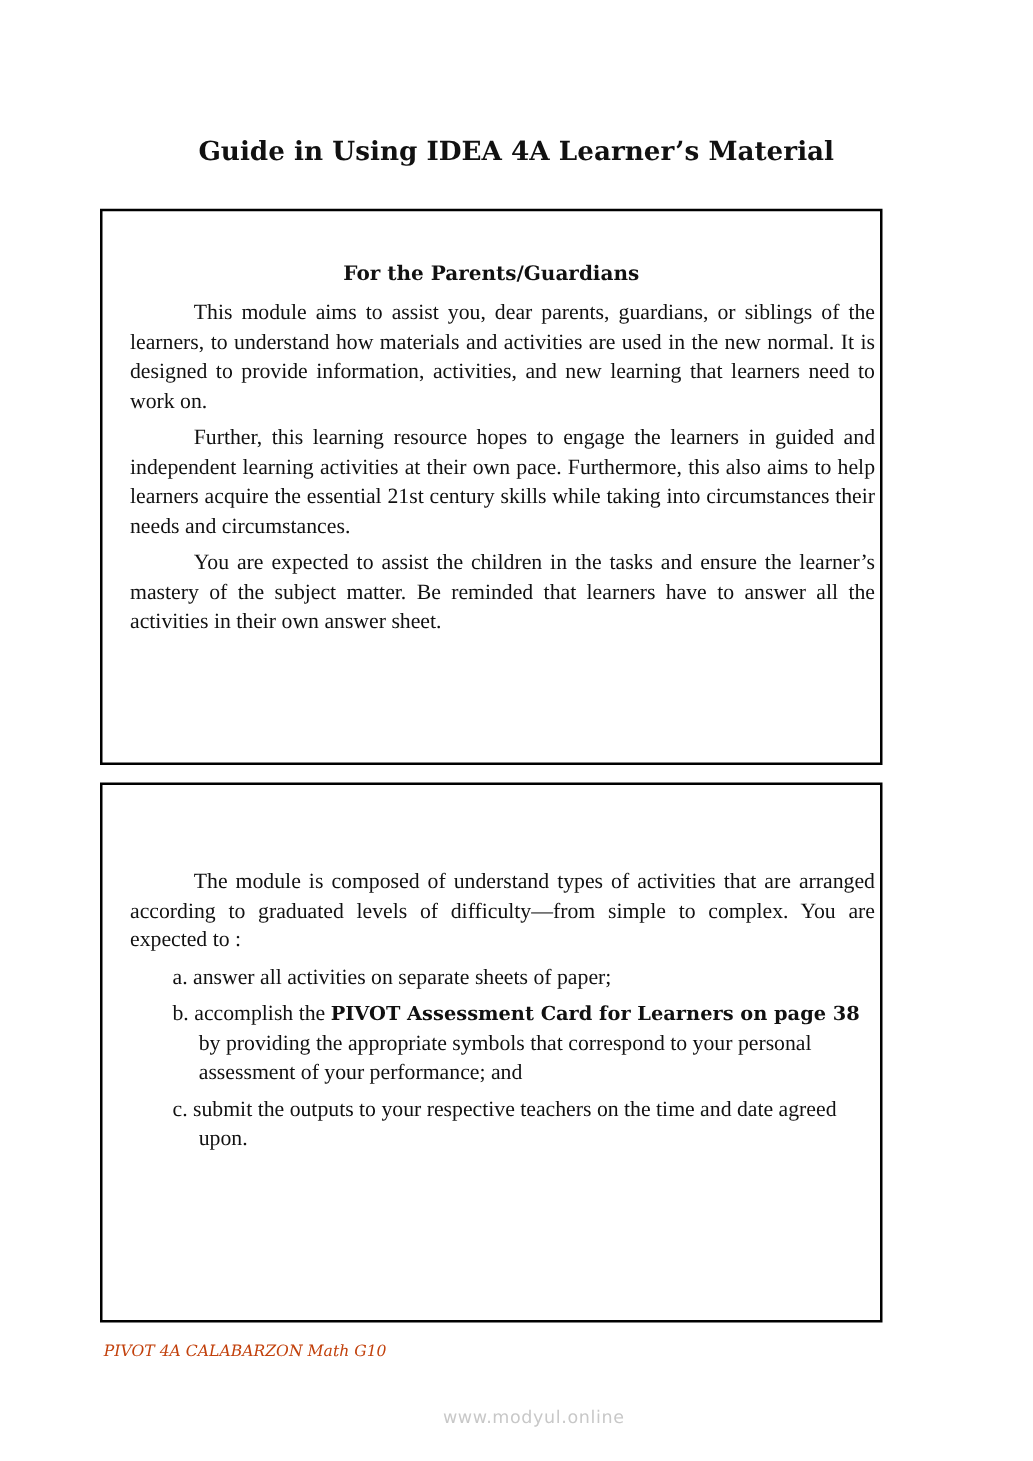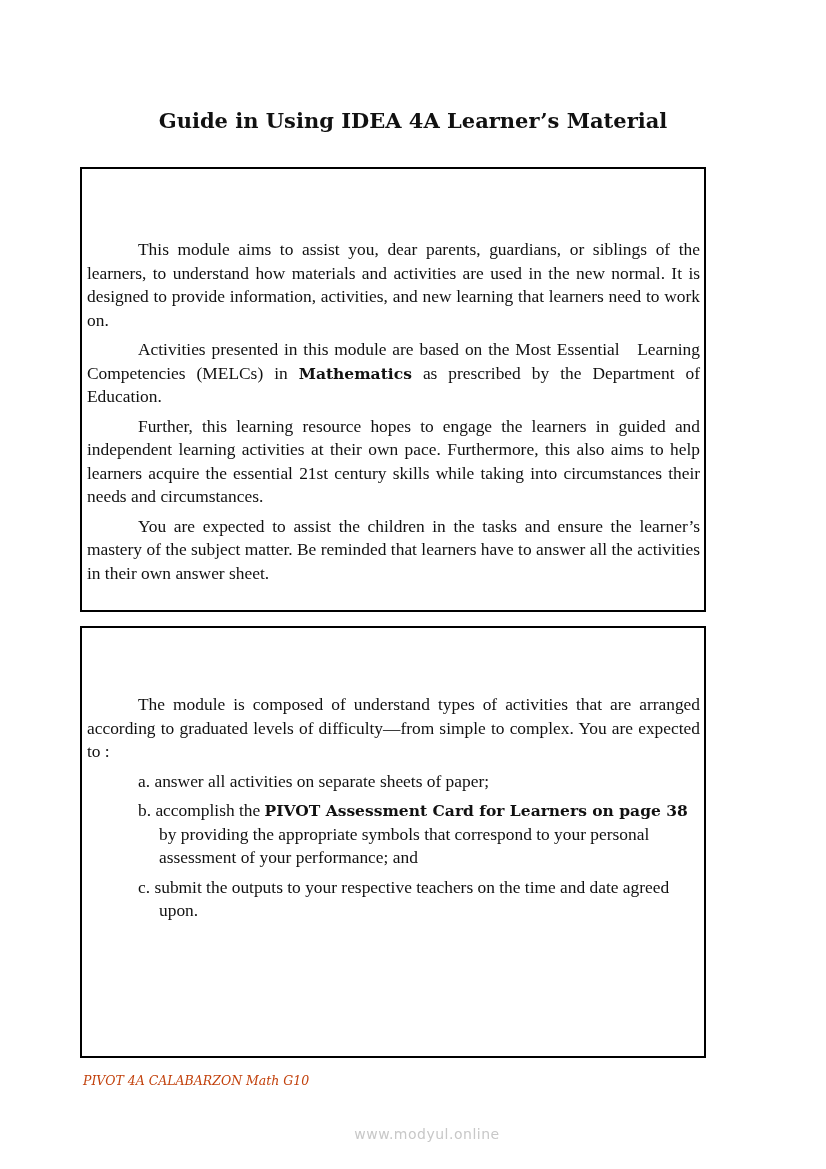--- a/index.html
+++ b/index.html
@@ -26,21 +26,21 @@
     }
     .box1 .box-heading { top: 40px; }
     .box2 .box-heading { top: 36px; }
     .content {
       position: absolute; left: 5px; right: 4px;
       font-family: "Liberation Serif", serif; font-size: 17.4px;
       line-height: 23.5px; text-align: justify;
     }
     .box1 .content { top: 69px; }
     .box2 .content { top: 65px; }
-    .para { margin: 0 0 6px 0; text-indent: 51px; }
+    .para { margin: 0 0 6px 17px; text-indent: 51px; }
     .list { margin: 0; padding: 0; list-style: none; }
     .list-item {
       margin: 0 0 6px 0; padding-left: 72px; text-indent: -21px;
       text-align: left;
     }
     .b { font-family: "DejaVu Serif", serif; font-weight: bold; font-size: 15.5px; }
     .footer {
       position: absolute; left: 83px; top: 1073px;
       font-family: "DejaVu Serif", serif; font-style: italic; font-size: 12.5px;
       color: #c2410c;
@@ -50,23 +50,23 @@
       font-family: "DejaVu Sans", sans-serif; font-size: 14px; color: #c8c8c8;
       letter-spacing: 0.5px; padding-left: 14px;
     }
   </style>
 </head>
 <body>
 
 <h1 class="page-title" style="margin:0;">Guide in Using IDEA 4A Learner’s Material</h1>
 
 <div class="box box1">
+  <h2 class="box-heading">For the Parents/Guardians</h2>
   <div class="content">
     <p class="para">This module aims to assist you, dear parents, guardians, or siblings of the learners, to understand how materials and activities are used in the new normal. It is designed to provide information, activities, and new learning that learners need to work on.</p>
-    <p class="para"><span>Activities presented in this module are based on the Most Essential&nbsp;&nbsp; Learning Competencies (MELCs) in </span><span class="b">Mathematics</span><span> as prescribed by the Department of Education.</span></p>
     <p class="para">Further, this learning resource hopes to engage the learners in guided and independent learning activities at their own pace. Furthermore, this also aims to help learners acquire the essential 21st century skills while taking into circumstances their needs and circumstances.</p>
     <p class="para">You are expected to assist the children in the tasks and ensure the learner’s mastery of the subject matter. Be reminded that learners have to answer all the activities in their own answer sheet.</p>
   </div>
 </div>
 
 <div class="box box2">
   <div class="content">
     <p class="para">The module is composed of understand types of activities that are arranged according to graduated levels of difficulty—from simple to complex. You are expected to :</p>
     <ul class="list">
       <li class="list-item">a. answer all activities on separate sheets of paper;</li>

